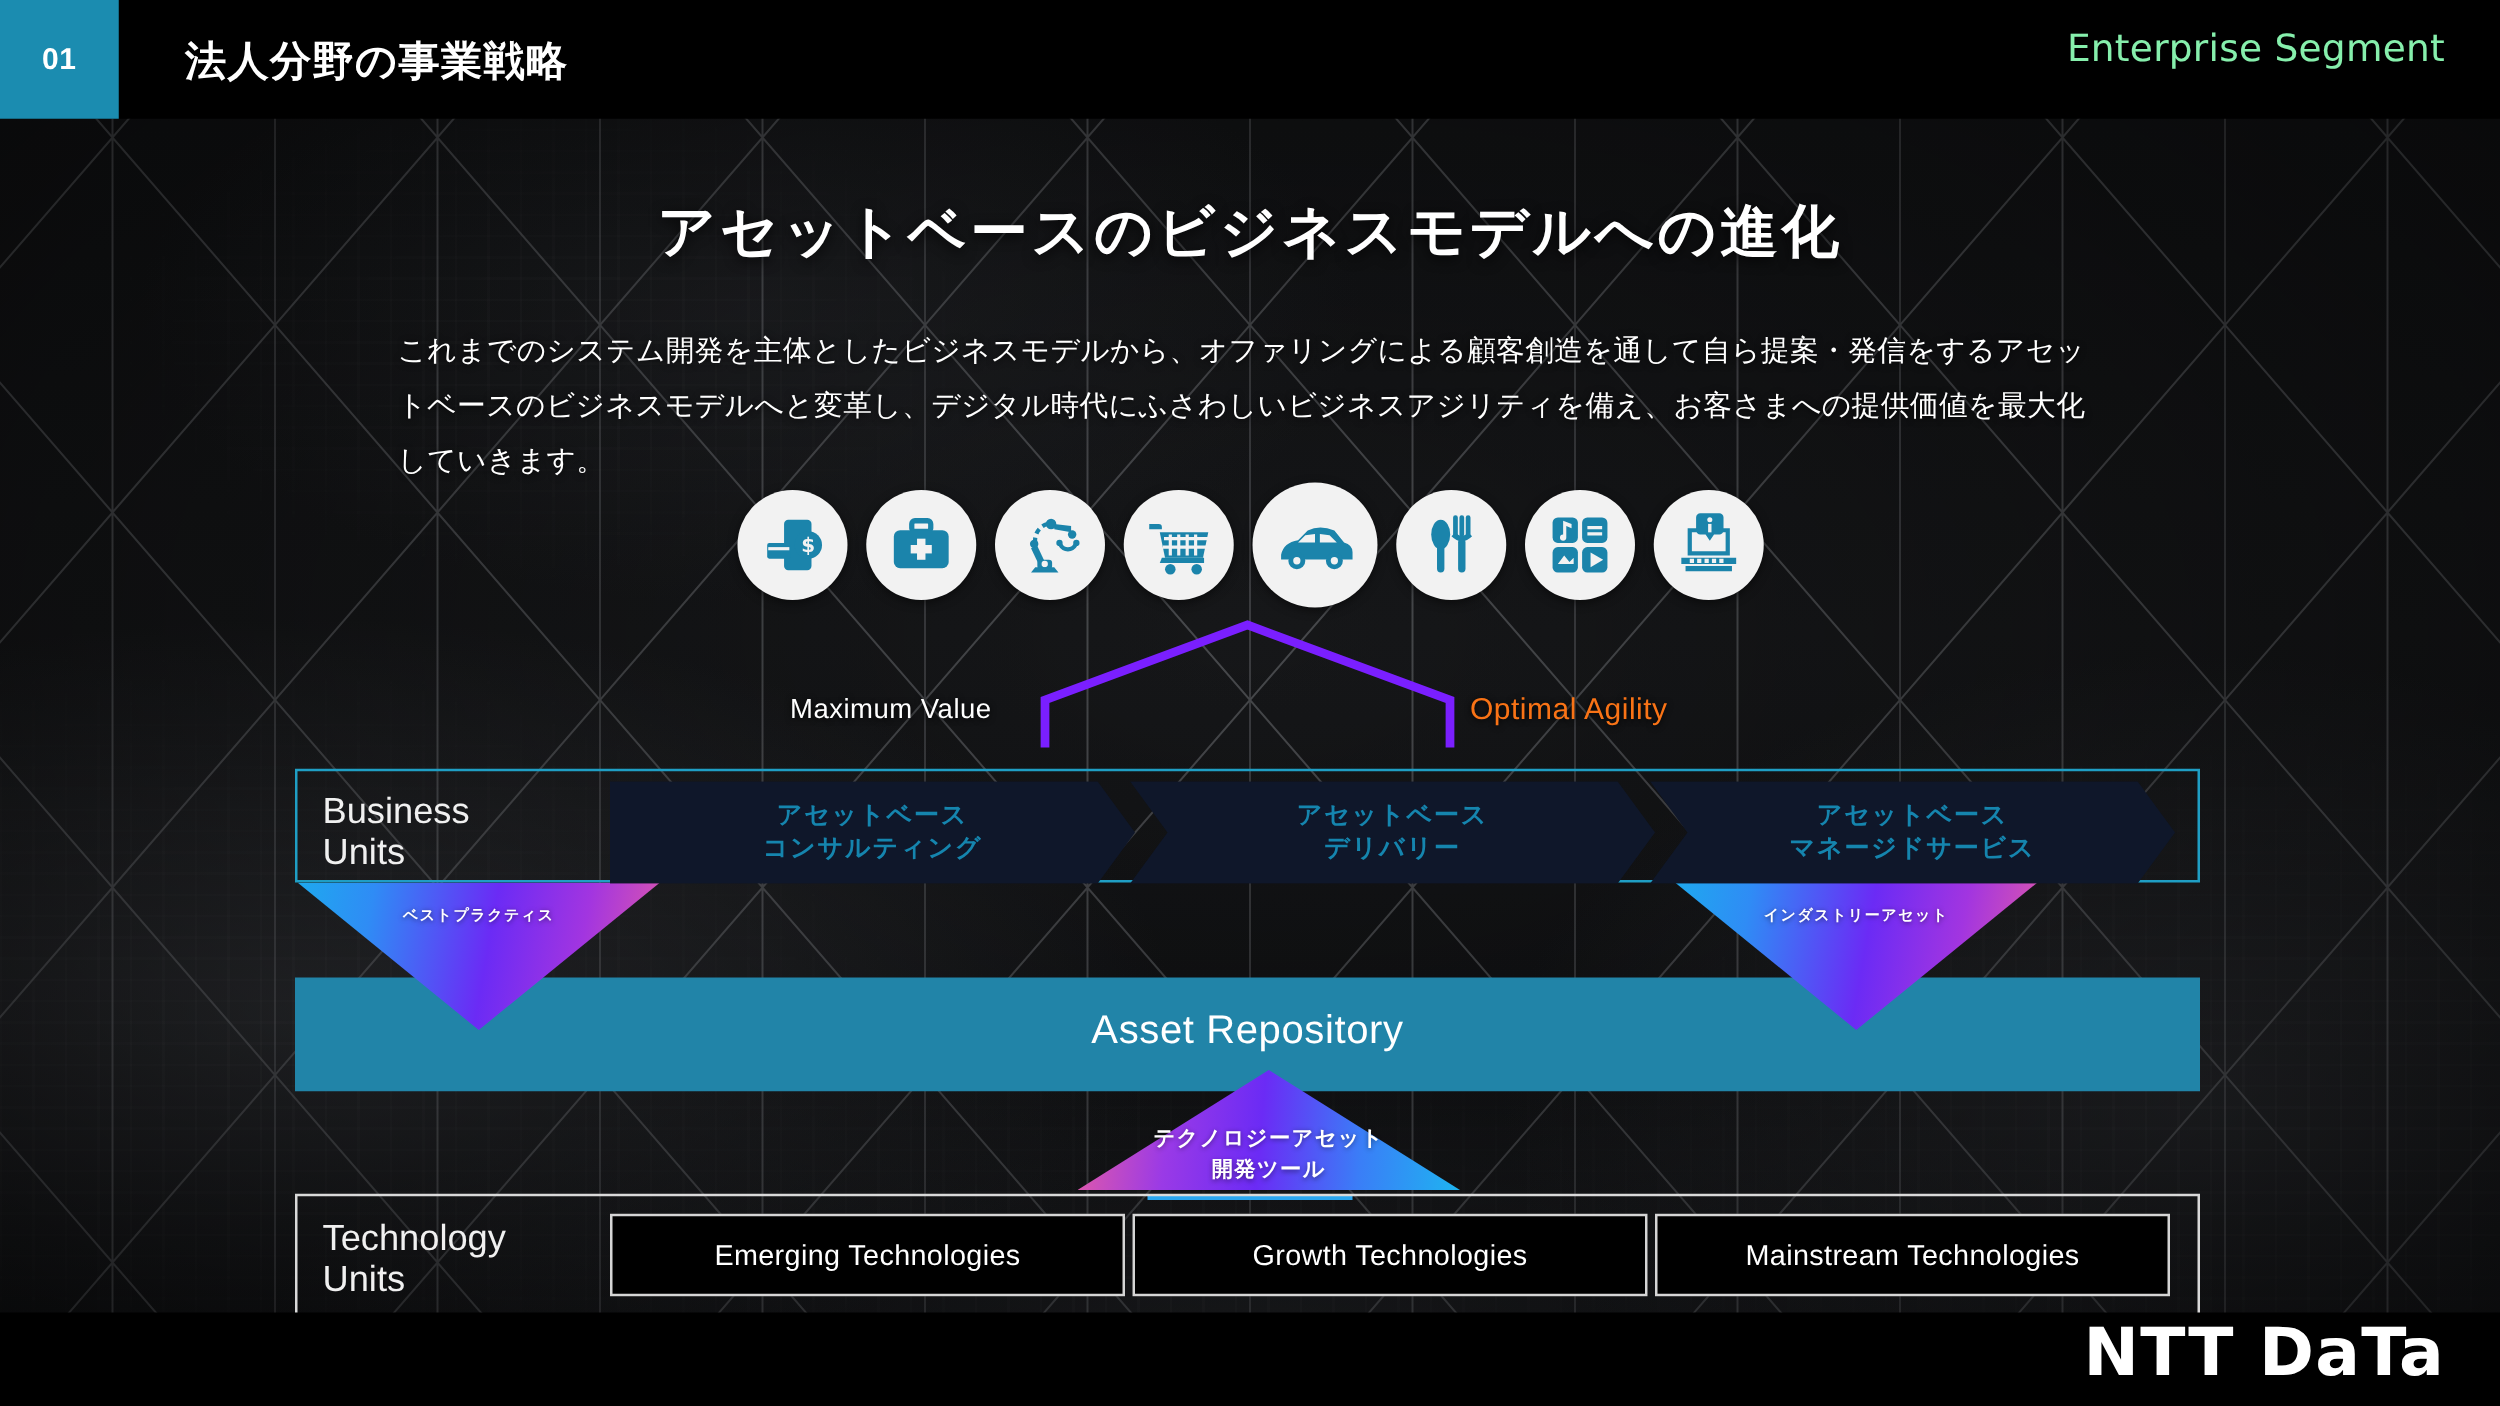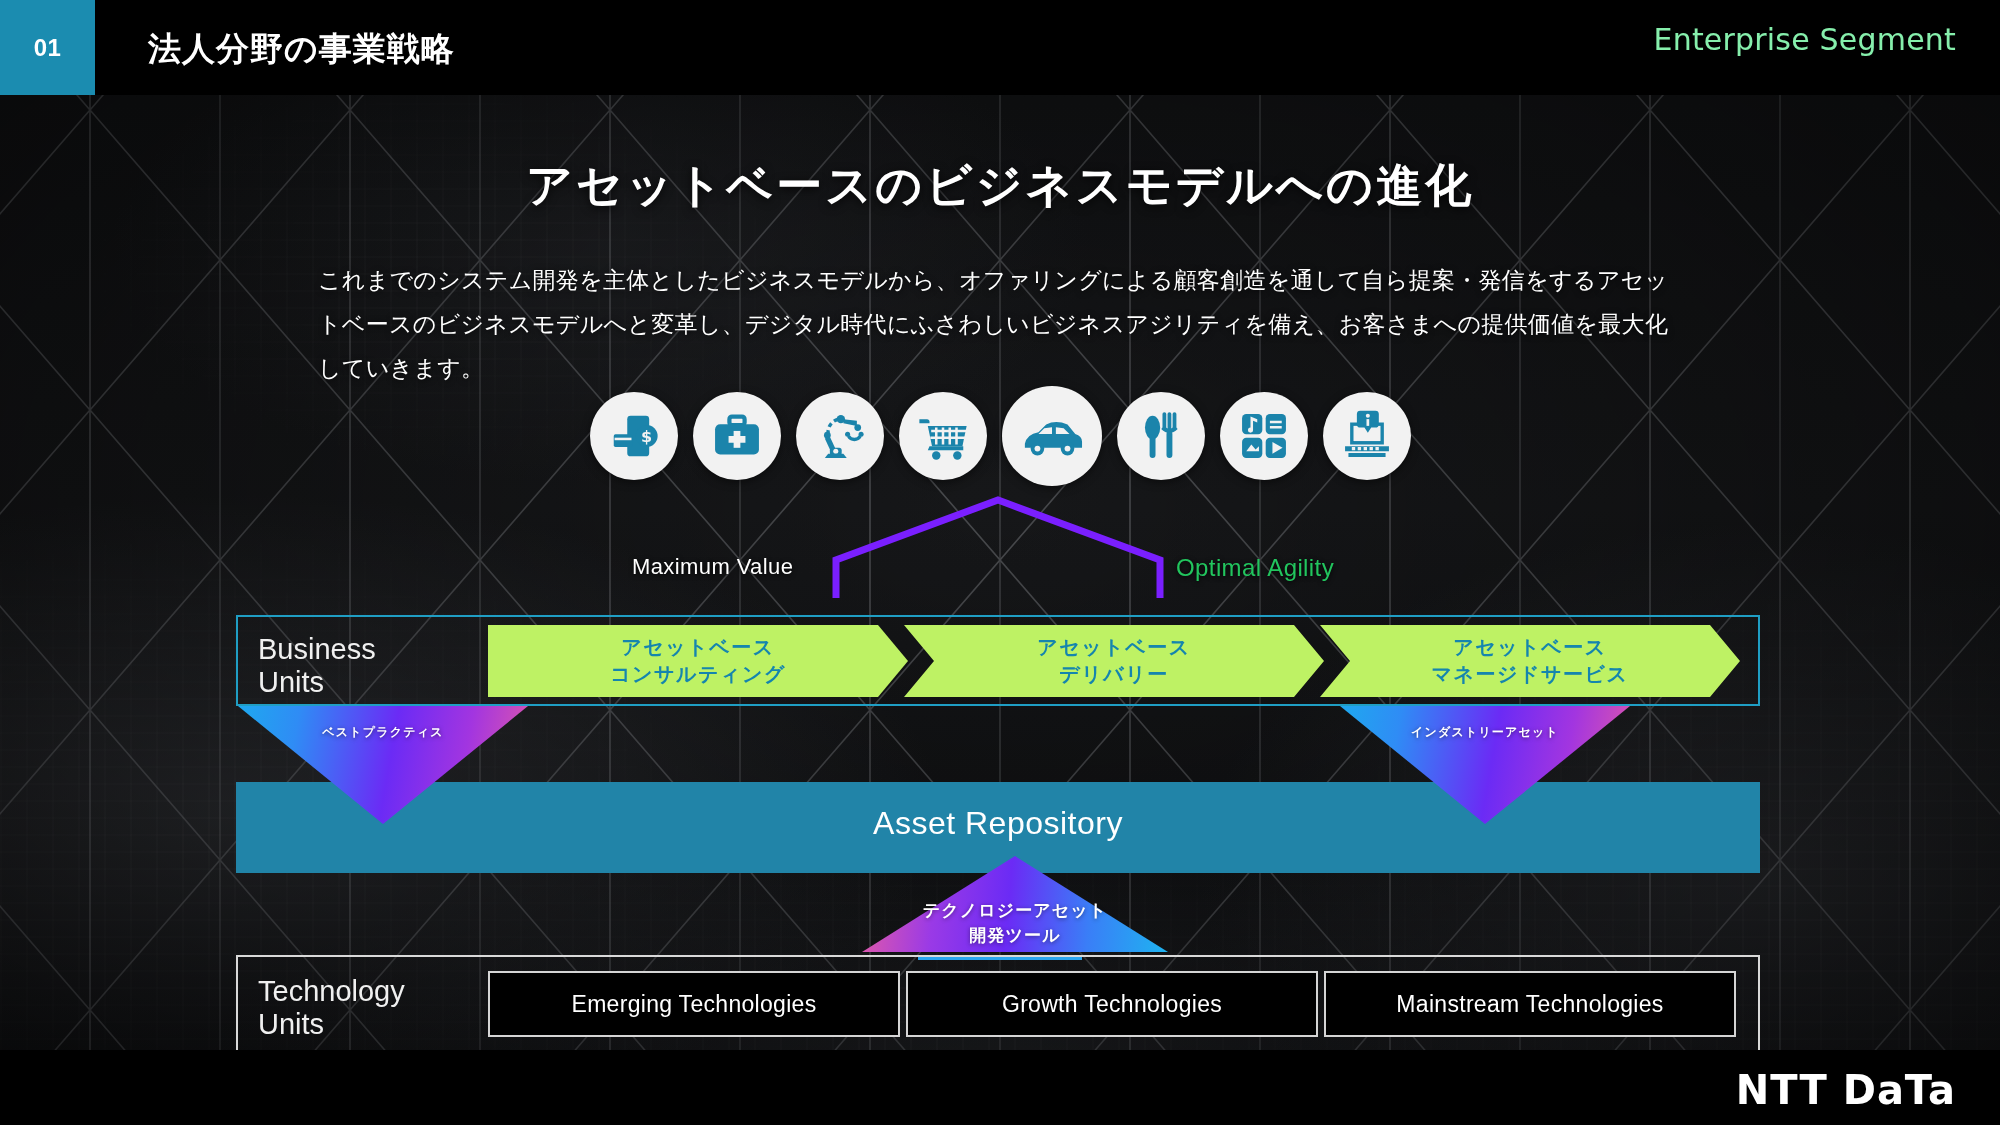--- a/index.html
+++ b/index.html
@@ -81,21 +81,21 @@
 
   
   .footer {
     position: absolute; bottom: 0; left: 0;
     width: 2000px; height: 75px;
     background: #000;
     z-index: 40;
   }
   .ntt-logo {
     position: absolute; right: 44px; bottom: 12px;
-    color: #fff; font-size: 40px; font-weight: 700;
+    color: #fff; font-size: 53px; font-weight: 700;
     letter-spacing: 1px;
     font-family: "DejaVu Sans", sans-serif;
   }
 
   
   .headline {
     position: absolute; left: 0; top: 155px; width: 2000px;
     text-align: center;
     color: #ffffff;
     font-size: 46px; font-weight: 700; letter-spacing: 3px;
@@ -128,21 +128,21 @@
   
   .arrow-layer { position: absolute; inset: 0; z-index: 18; pointer-events: none; }
 
   .lbl-max {
     position: absolute; left: 632px; top: 554px;
     color: #ffffff; font-size: 22px; letter-spacing: .4px;
     z-index: 21; text-shadow: 0 1px 5px rgba(0,0,0,.9);
   }
   .lbl-opt {
     position: absolute; left: 1176px; top: 554px;
-    color: #22c55e; font-size: 24px; letter-spacing: .4px;
+    color: #f97316; font-size: 24px; letter-spacing: .4px;
     z-index: 21; text-shadow: 0 1px 5px rgba(0,0,0,.9);
   }
 
   
   .bu-frame {
     position: absolute; left: 236px; top: 615px;
     width: 1524px; height: 91px;
     border: 2px solid #1f9ec4;
     z-index: 16;
   }
@@ -152,22 +152,22 @@
     z-index: 24;
   }
   .chev-row {
     position: absolute; left: 488px; top: 625px;
     width: 1248px; height: 72px;
     display: flex; z-index: 20;
   }
   .chev {
     position: relative;
     flex: 1 1 0;
-    height: 72px;
-    background: #bef264;
+    height: 82px;
+    background: #0f172a;
     display: flex; align-items: center; justify-content: center;
     text-align: center;
     color: #1585ae;
     font-size: 20px; font-weight: 700; line-height: 27px; letter-spacing: 1.5px;
     clip-path: polygon(0 0, calc(100% - 30px) 0, 100% 50%, calc(100% - 30px) 100%, 0 100%);
     margin-right: -4px;
   }
   .chev.notch {
     clip-path: polygon(0 0, calc(100% - 30px) 0, 100% 50%, calc(100% - 30px) 100%, 0 100%, 30px 50%);
   }

